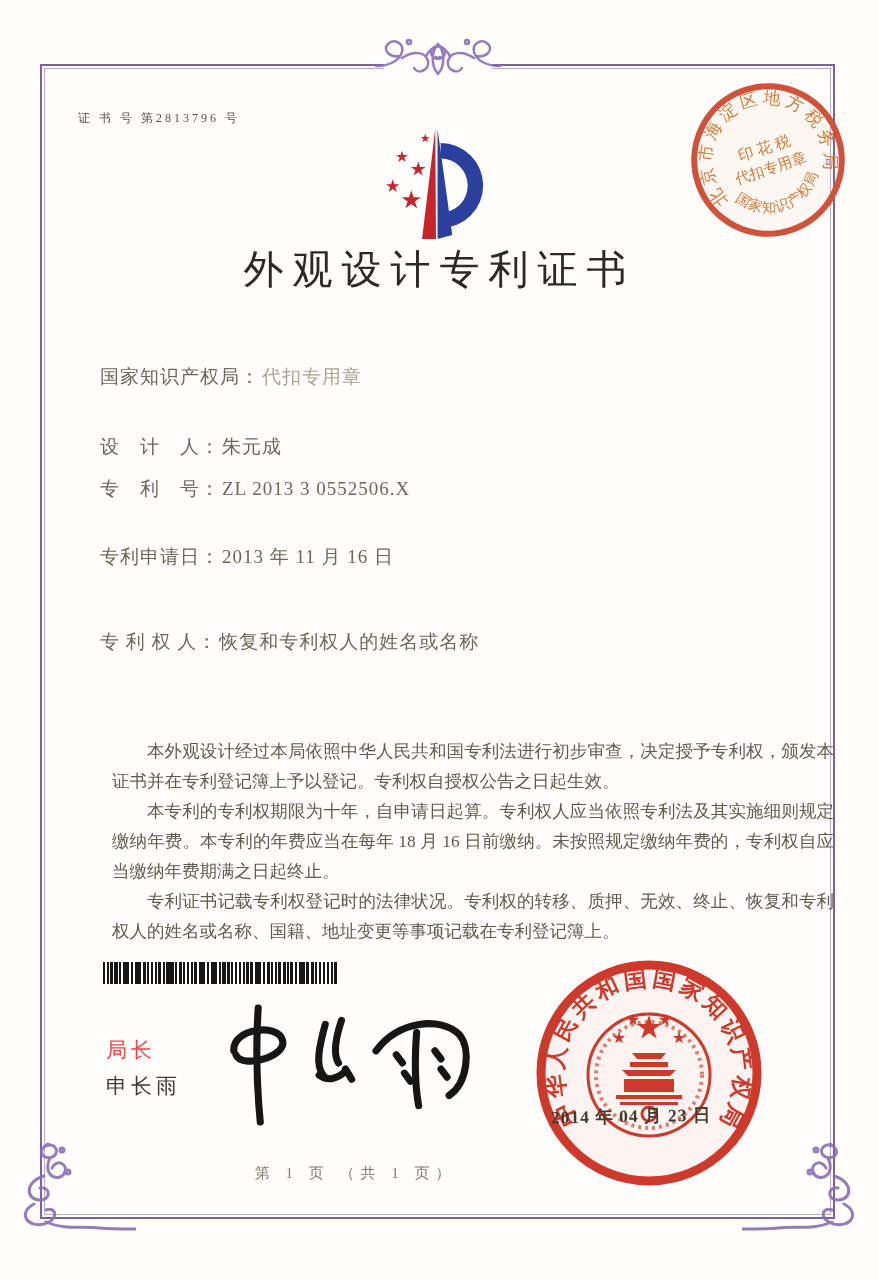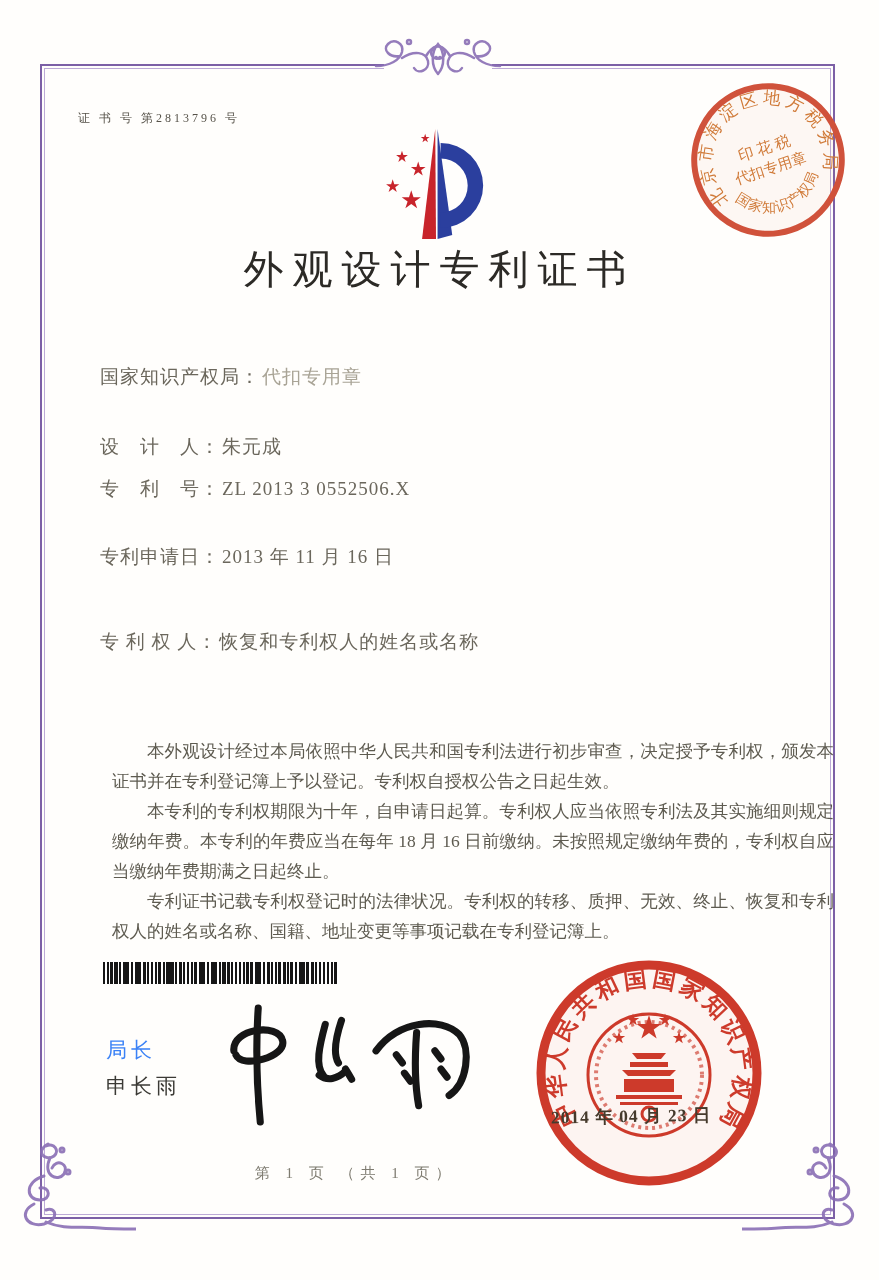--- a/index.html
+++ b/index.html
@@ -27,21 +27,21 @@
   .paras{position:absolute;left:92px;top:736px;width:722px;font-size:17.5px;
          line-height:30px;color:#5e5b50;text-align:justify;margin-left:20px;}
   .paras p{margin:0;text-indent:2em;}
   
   .barcode{position:absolute;left:103px;top:962px;width:236px;height:22px;
     background-color:#fff;
     background-image:
       repeating-linear-gradient(90deg,#161616 0 2px,transparent 2px 4px),
       repeating-linear-gradient(90deg,#161616 0 1px,transparent 1px 7px),
       repeating-linear-gradient(90deg,#161616 0 2px,transparent 2px 11px);}
-  .signer-title{position:absolute;left:106px;top:1036px;font-size:21px;letter-spacing:4px;color:#3b82f6;}
+  .signer-title{position:absolute;left:106px;top:1036px;font-size:21px;letter-spacing:4px;color:#ef4444;}
   .signer-name{position:absolute;left:106px;top:1072px;font-size:21px;letter-spacing:4px;color:#3b3a35;text-align:right;}
   .signature{position:absolute;left:205px;top:998px;width:275px;height:132px;}
   .seal{position:absolute;left:532px;top:956px;width:234px;height:234px;}
   .seal-date{position:absolute;left:551px;top:1104px;width:170px;font-size:17.5px;font-weight:600;
              letter-spacing:1px;color:#453a2c;transform:rotate(-1deg);white-space:nowrap;}
   .footer{position:absolute;left:0;top:1164px;width:711px;text-align:center;
           font-size:15px;letter-spacing:6px;color:#7e7b70;}
   
   .stamp{position:absolute;left:682px;top:74px;width:172px;height:172px;transform:rotate(-18deg);}
   svg{display:block;width:100%;height:100%;}

